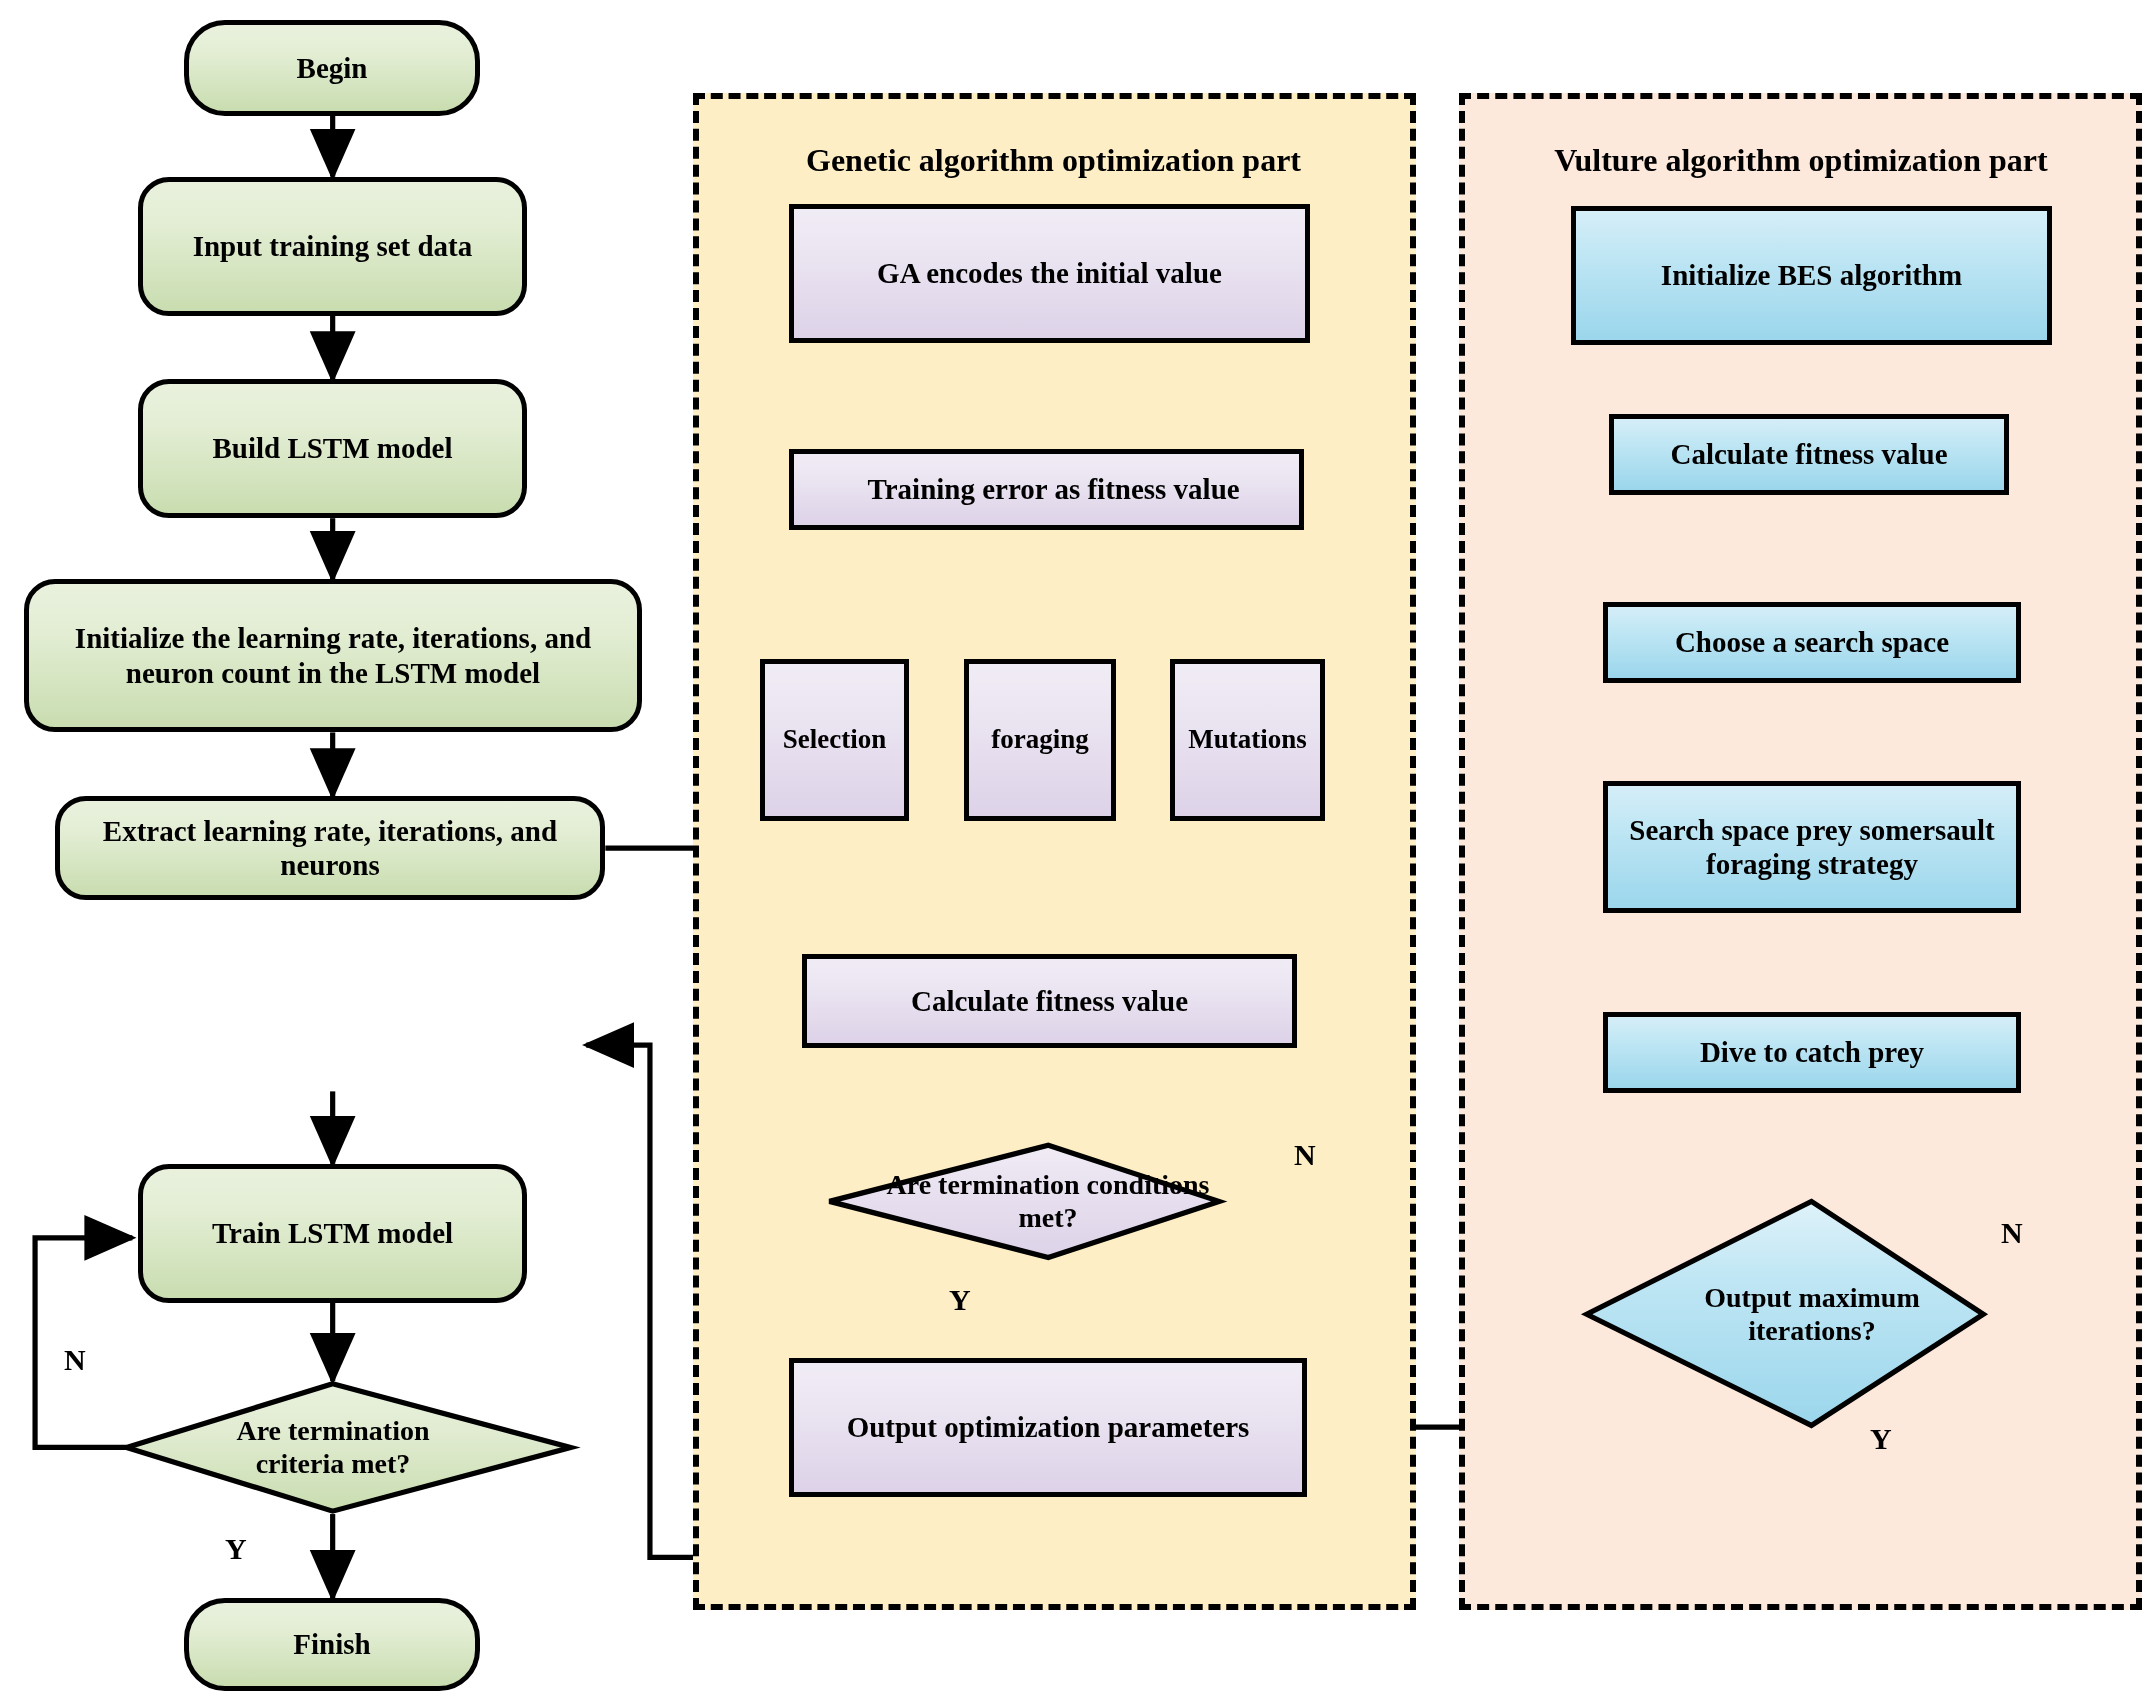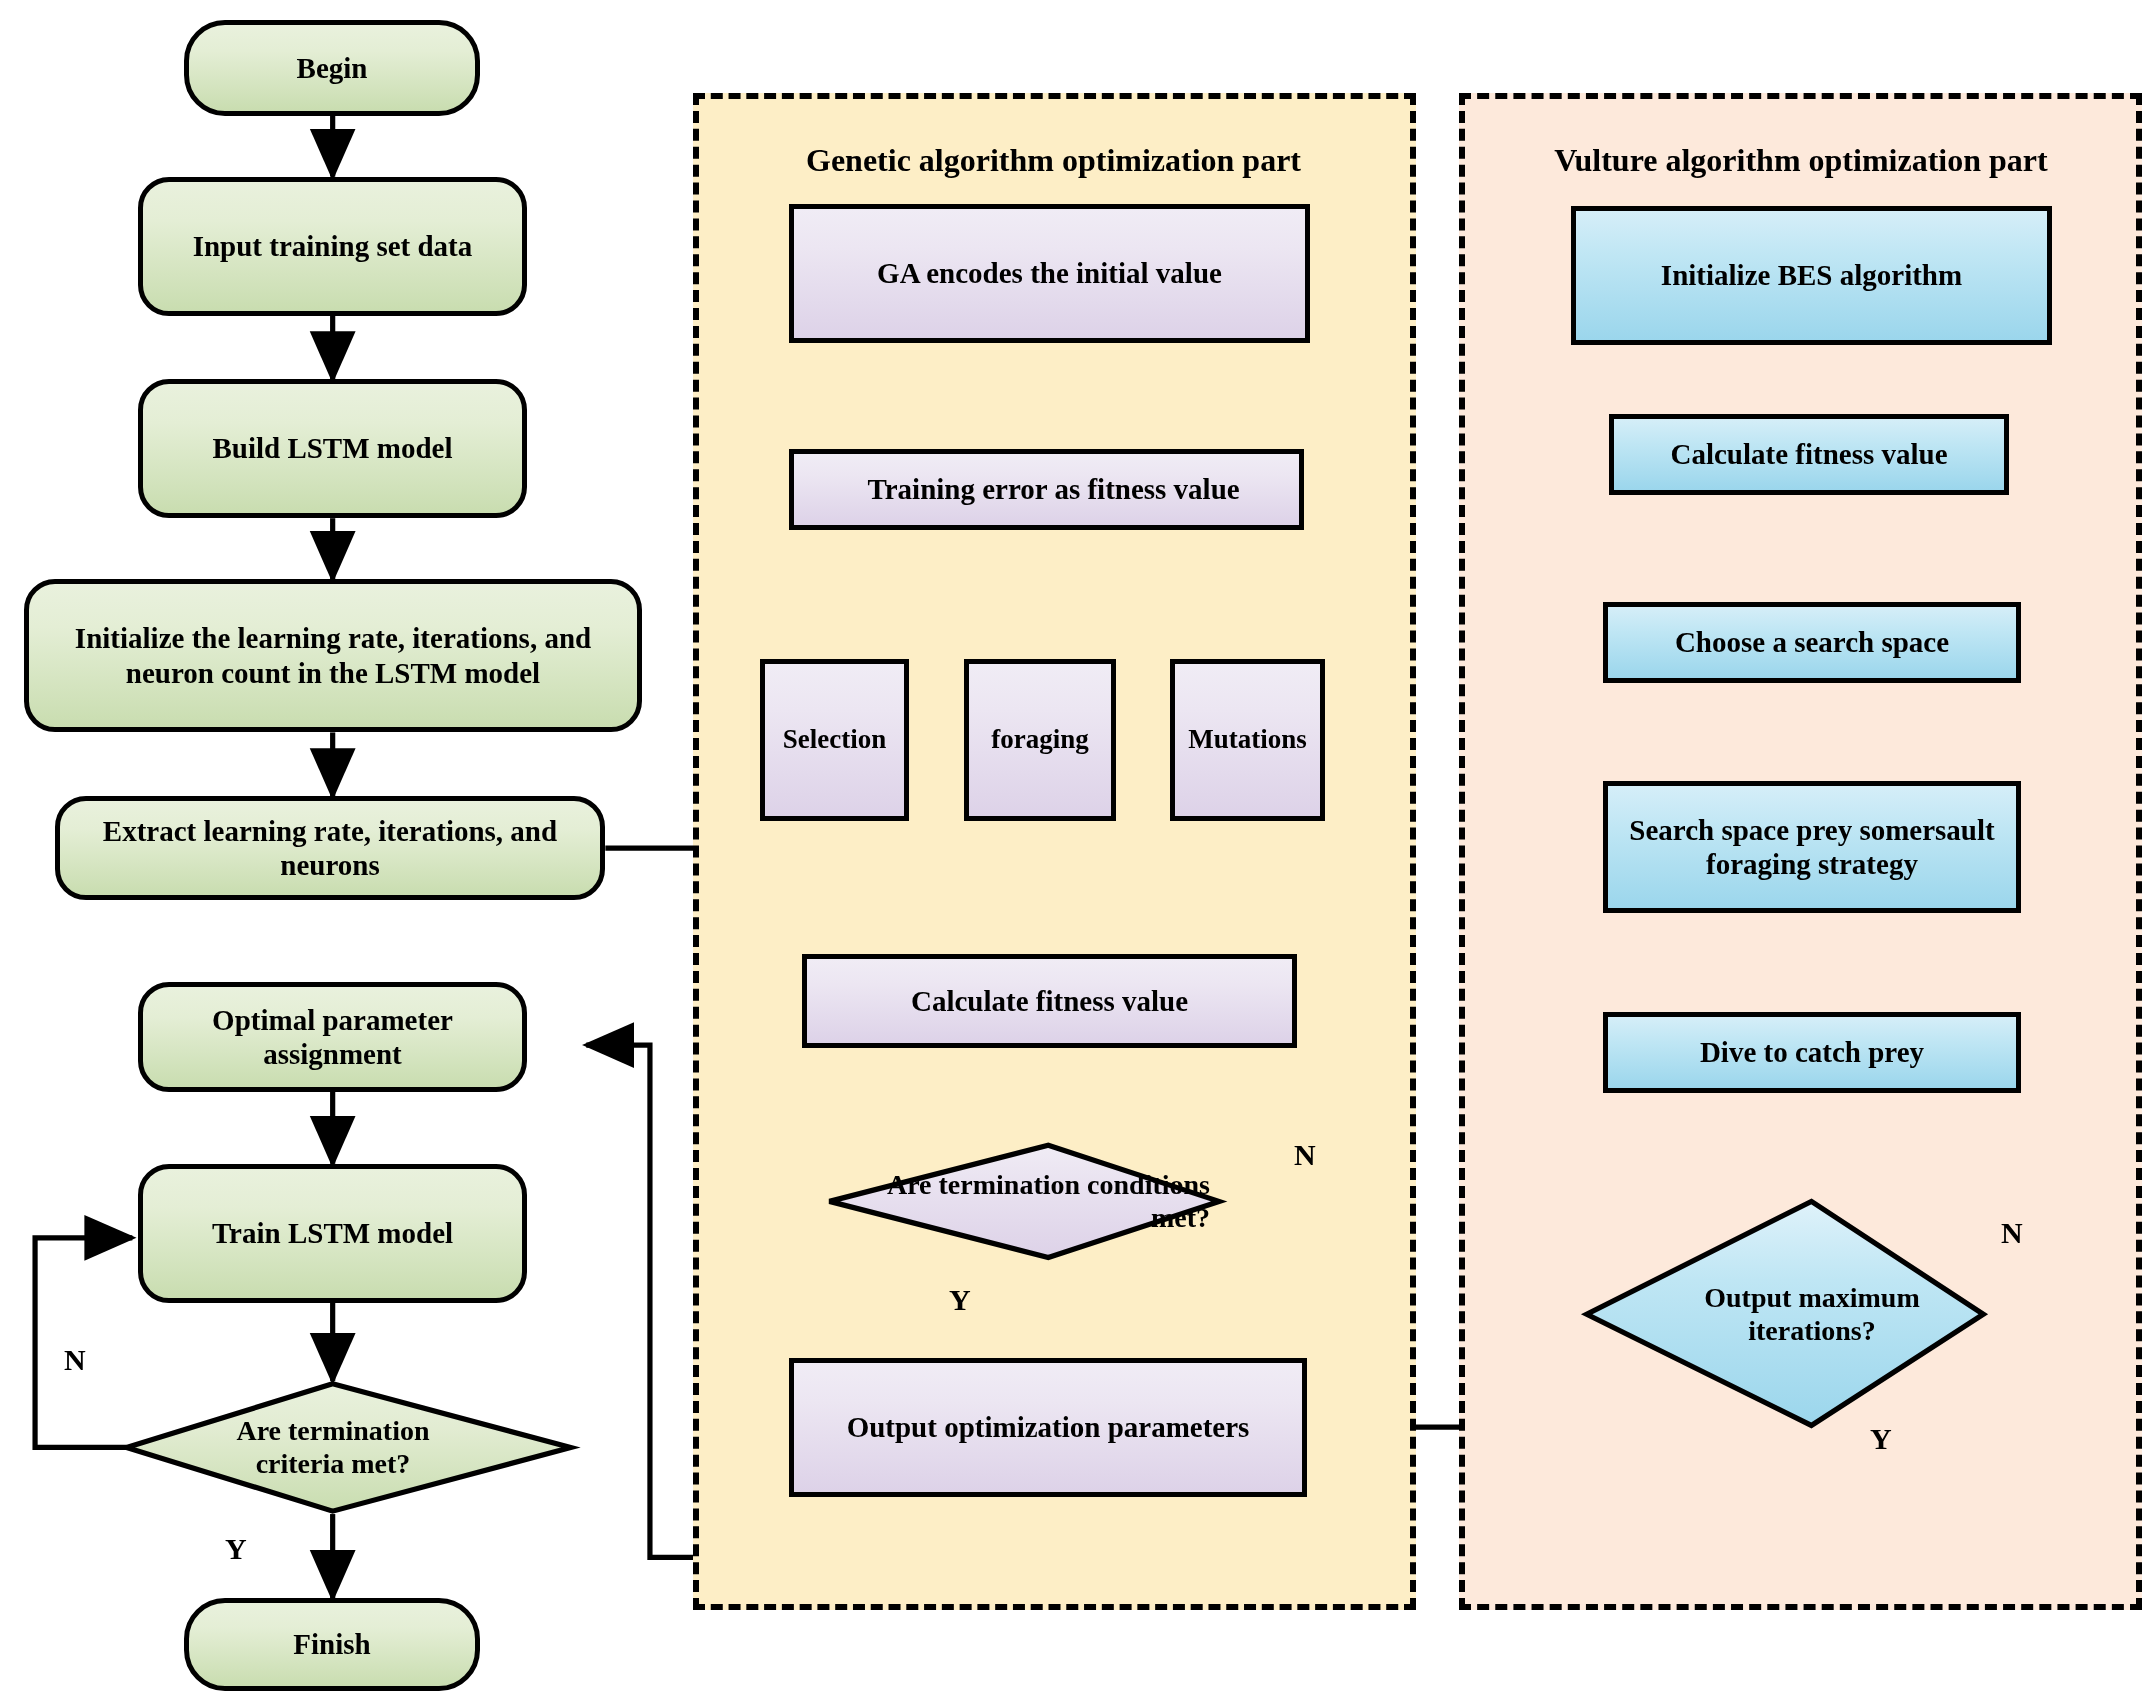--- a/index.html
+++ b/index.html
@@ -152,21 +152,20 @@
   <div class="node green term" style="left:184px;top:20px;width:296px;height:96px;font-size:29px;">Begin</div>
 
   <div class="node green" style="left:138px;top:177px;width:389px;height:139px;font-size:29px;">Input training set data</div>
 
   <div class="node green" style="left:138px;top:379px;width:389px;height:139px;font-size:29px;">Build LSTM model</div>
 
   <div class="node green" style="left:24px;top:579px;width:618px;height:153px;font-size:29px;">Initialize the learning rate, iterations, and neuron count in the LSTM model</div>
 
   <div class="node green" style="left:55px;top:796px;width:550px;height:104px;font-size:29px;">Extract learning rate, iterations, and neurons</div>
 
-  <div class="node green" style="left:138px;top:982px;width:389px;height:110px;font-size:29px;">Optimal parameter assignment</div>
 
   <div class="node green" style="left:138px;top:1164px;width:389px;height:139px;font-size:29px;">Train LSTM model</div>
 
   <div class="diamond-label" style="left:191px;top:1398px;width:284px;height:98px;font-size:28px;">Are termination criteria met?</div>
 
   <div class="node green term" style="left:184px;top:1598px;width:296px;height:93px;font-size:29px;">Finish</div>
 
   <div class="edge-label" style="left:64px;top:1343px;font-size:30px;">N</div>
   <div class="edge-label" style="left:225px;top:1532px;font-size:30px;">Y</div>
 
@@ -175,21 +174,21 @@
   <div class="node purple" style="left:789px;top:449px;width:515px;height:81px;font-size:29px;padding-left:20px;">Training error as fitness value</div>
 
   <div class="node purple" style="left:760px;top:659px;width:149px;height:162px;font-size:27px;">Selection</div>
 
   <div class="node purple" style="left:964px;top:659px;width:152px;height:162px;font-size:27px;">foraging</div>
 
   <div class="node purple" style="left:1170px;top:659px;width:155px;height:162px;font-size:27px;">Mutations</div>
 
   <div class="node purple" style="left:802px;top:954px;width:495px;height:94px;font-size:29px;">Calculate fitness value</div>
 
-  <div class="diamond-label" style="left:886px;top:1152px;width:324px;height:98px;font-size:28px;text-align:right;">Are termination conditions met?</div>
+  <div class="diamond-label" style="left:886px;top:1152px;width:324px;height:98px;font-size:28px;">Are termination conditions met?</div>
 
   <div class="node purple" style="left:789px;top:1358px;width:518px;height:139px;font-size:29px;">Output optimization parameters</div>
 
   <div class="edge-label" style="left:1294px;top:1138px;font-size:30px;">N</div>
   <div class="edge-label" style="left:949px;top:1283px;font-size:30px;">Y</div>
 
   <div class="node blue" style="left:1571px;top:206px;width:481px;height:139px;font-size:29px;">Initialize BES algorithm</div>
 
   <div class="node blue" style="left:1609px;top:414px;width:400px;height:81px;font-size:29px;">Calculate fitness value</div>
 

